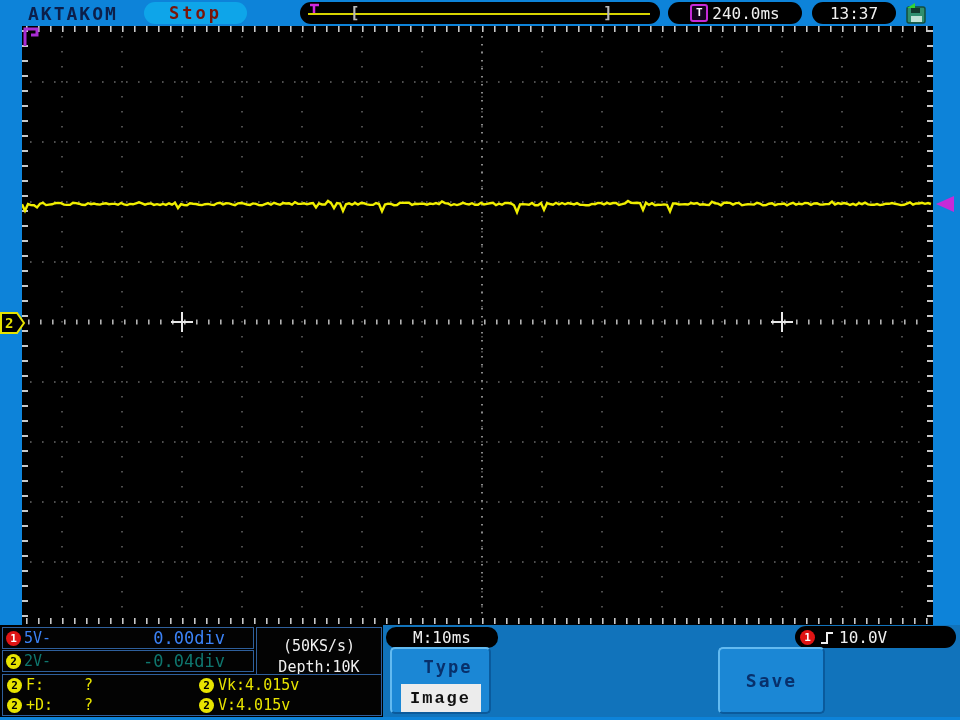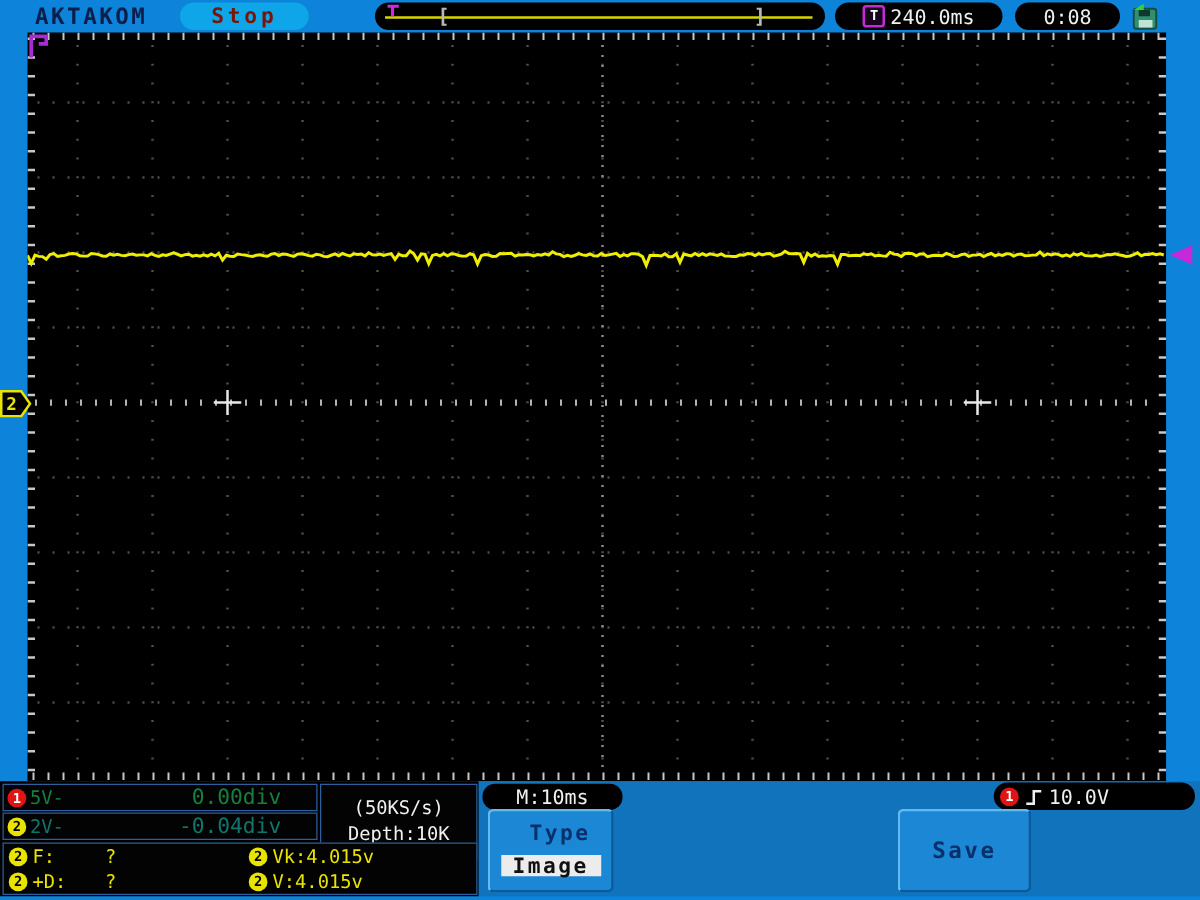--- a/index.html
+++ b/index.html
@@ -36,33 +36,33 @@
   .infobox{background:#030303;border:1px solid #2e5f9c;box-sizing:border-box;display:flex;align-items:center;}
   .chbox1{left:2px;top:627px;width:252px;height:22px;padding-left:3px;}
   .chbox2{left:2px;top:650px;width:252px;height:22px;padding-left:3px;}
   .acqbox{left:256px;top:627px;width:126px;height:60px;flex-direction:column;justify-content:center;color:#f0f0f0;font-size:15px;line-height:21px;}
   .measbox{left:2px;top:674px;width:380px;height:42px;display:grid;grid-template-columns:192px 1fr;grid-template-rows:1fr 1fr;align-items:center;padding-left:4px;}
   .badge{display:inline-flex;width:15px;height:15px;border-radius:50%;align-items:center;justify-content:center;
     font-size:11px;font-weight:bold;flex:none;}
   .badge.r{background:#e01414;color:#fff;}
   .badge.y{background:#e8e400;color:#000;}
   .chtext{font-size:15px;margin-left:3px;}
-  .red{color:#15803d;} .yel{color:#0f766e;}
+  .red{color:#3b82f6;} .yel{color:#0f766e;}
   .chval{position:absolute;right:28px;font-size:17px;}
   .mrow{display:flex;align-items:center;font-size:15px;color:#e8e400;}
   .mlabel{margin-left:4px;}
   .mlabel.w{width:58px;}
   .moval{left:386px;top:627px;width:112px;height:21px;border-radius:10px;}
   .trigoval{left:795px;top:626px;width:161px;gap:5px;justify-content:flex-start;padding-left:5px;box-sizing:border-box;}
   .btn{background:#1b87d5;border:2px solid;border-color:#63baf0 #0a5a9c #0a5a9c #63baf0;border-radius:5px;box-sizing:border-box;
     color:#08306b;font-weight:bold;text-align:center;}
   .typebtn{left:390px;top:647px;width:101px;height:67px;}
   .typebtn .tlabel{margin-top:8px;font-size:17px;letter-spacing:2px;padding-left:15px;}
-  .typebtn .tval{margin:7px auto 0;width:80px;height:17px;background:#ececec;color:#101010;font-size:17px;font-weight:bold;
-    display:flex;align-items:center;justify-content:center;letter-spacing:2px;}
+  .typebtn .tval{margin:7px auto 0;width:80px;height:28px;background:#ececec;color:#101010;font-size:17px;font-weight:bold;
+    display:flex;align-items:center;justify-content:center;letter-spacing:2px;font-family:Liberation Mono, monospace;}
   .savebtn{left:718px;top:647px;width:107px;height:67px;display:flex;align-items:center;justify-content:center;
     font-size:18px;letter-spacing:2px;}
   svg{display:block;}
 </style>
 </head>
 <body>
 
 <div class="abs topbar">
   <div class="abs brand">AKTAKOM</div>
 
@@ -78,21 +78,21 @@
     <span class="rec-brk" style="left:50px;">[</span>
     <span class="rec-brk" style="left:303px;">]</span>
   </div>
 
   <div class="abs oval trig-oval">
     <span class="t-icon">T</span>
     <span>240.0ms</span>
   </div>
 
   <div class="abs oval clock-oval">
-    <span>0:08</span>
+    <span>13:37</span>
   </div>
 
   <svg class="abs" style="left:903px;top:2px" width="26" height="23" viewBox="0 0 26 23">
     <rect x="4" y="5" width="18" height="16" rx="2" fill="#2f8f6f" stroke="#134d3c" stroke-width="1.5"></rect>
     <rect x="8" y="6" width="9" height="5" fill="#11382c"></rect>
     <rect x="8" y="14" width="11" height="6" fill="#bfe3d6"></rect>
     <path d="M4,6 L12,1 L12,6 Z" fill="#35d435"></path>
   </svg>
 </div>
 

